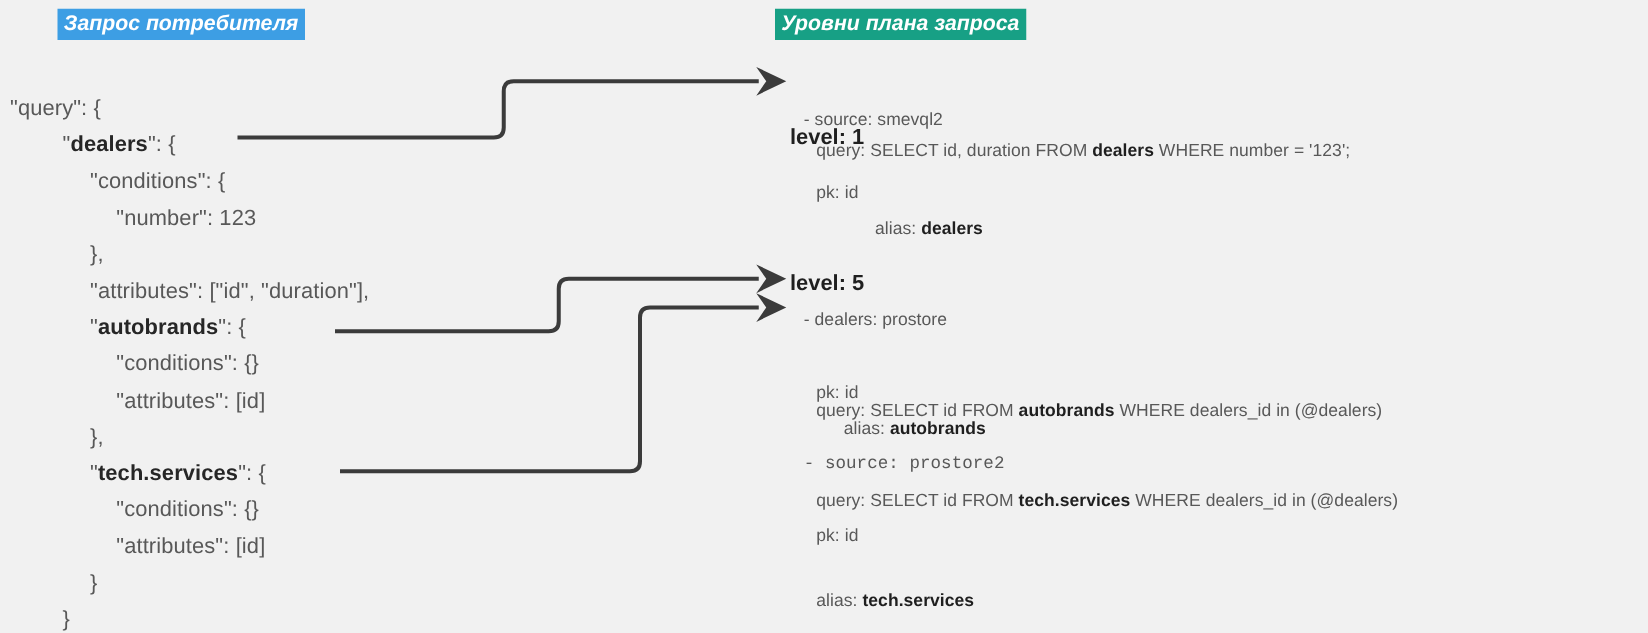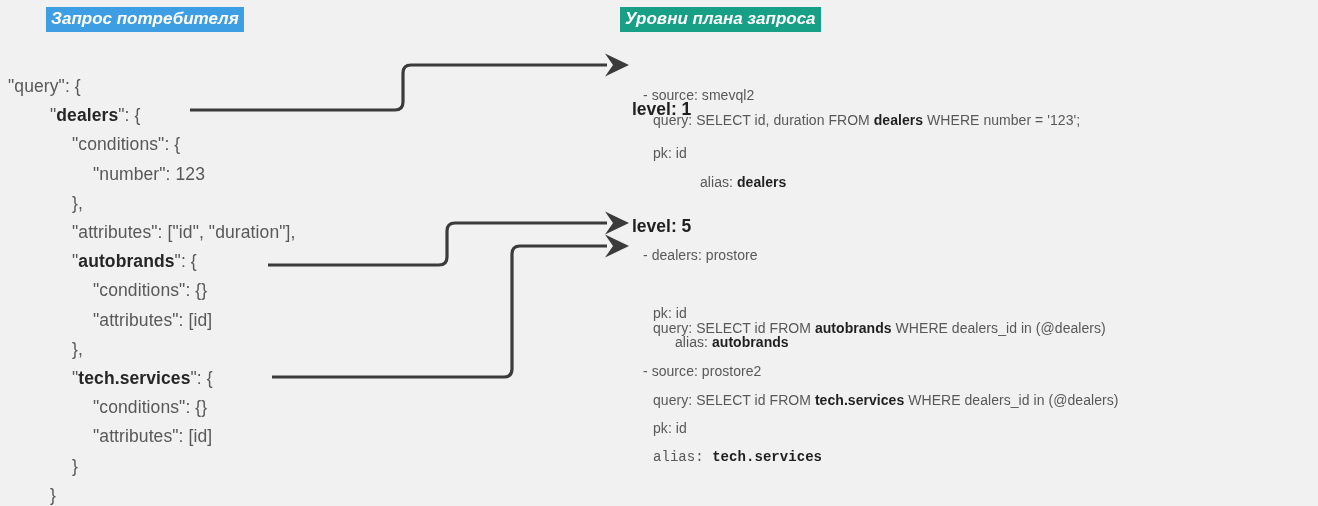--- a/index.html
+++ b/index.html
@@ -129,24 +129,24 @@
       <div class="plan-level" style="left: 632px; top: 56px; margin-top: 43px;">level: 1</div>
       <div class="plan-line" style="left: 643px; top: 84.9px;">- source: smevql2</div>
       <div class="plan-line" style="left: 653px; top: 110px;">query: SELECT id, duration FROM <b>dealers</b> WHERE number = '123';</div>
       <div class="plan-line" style="left: 653px; top: 142.7px;">pk: id</div>
       <div class="plan-line" style="left: 653px; top: 171.6px; margin-left: 47px;">alias: <b>dealers</b></div>
       <div class="plan-level" style="left: 632px; top: 216.1px;">level: 5</div>
       <div class="plan-line" style="left: 643px; top: 245px;">- dealers: prostore</div>
       <div class="plan-line" style="left: 653px; top: 273.9px; margin-top: 44px;">query: SELECT id FROM <b>autobrands</b> WHERE dealers_id in (@dealers)</div>
       <div class="plan-line" style="left: 653px; top: 302.8px;">pk: id</div>
       <div class="plan-line" style="left: 653px; top: 331.7px; margin-left: 22px;">alias: <b>autobrands</b></div>
-      <div class="plan-line" style="left: 643px; top: 360.6px;">- source: prostore2</div>
+      <div class="plan-line" style="left: 643px; top: 360.6px; font-family: Liberation Mono, monospace;">- source: prostore2</div>
       <div class="plan-line" style="left: 653px; top: 389.5px;">query: SELECT id FROM <b>tech.services</b> WHERE dealers_id in (@dealers)</div>
       <div class="plan-line" style="left: 653px; top: 418.4px;">pk: id</div>
-      <div class="plan-line" style="left: 653px; top: 447px; font-family: Liberation Mono, monospace;">alias: <b>tech.services</b></div>
+      <div class="plan-line" style="left: 653px; top: 470px;">alias: <b>tech.services</b></div>
     </div>
 
   <svg id="connectors" viewBox="0 0 1318 506">
 
     <g>
       <path class="conn-path" d="M 190 110 L 395 110 Q 403 110 403 102 L 403 73 Q 403 65 411 65 L 607 65"></path>
       <polygon class="conn-head" points="605,53.5 629,65 605,76.5 613,65"></polygon>
     </g>
 
     <g>

